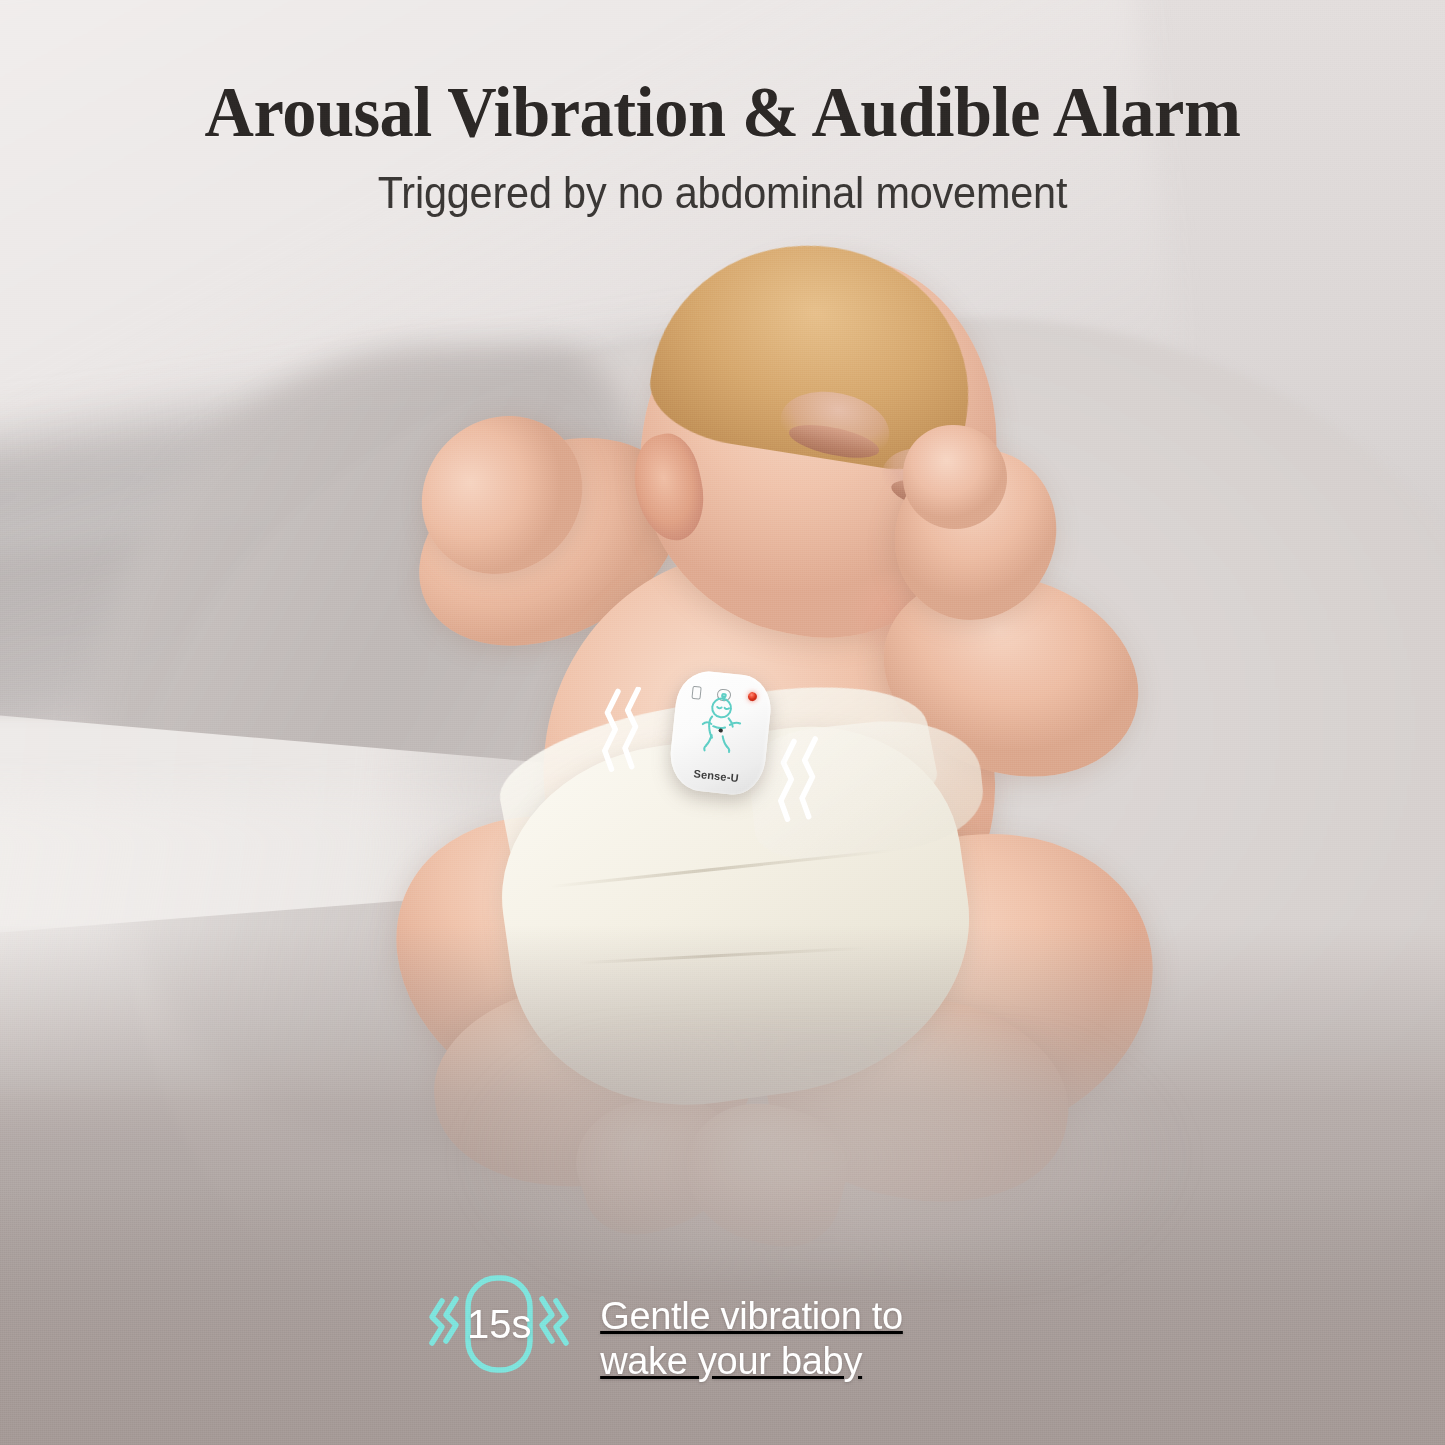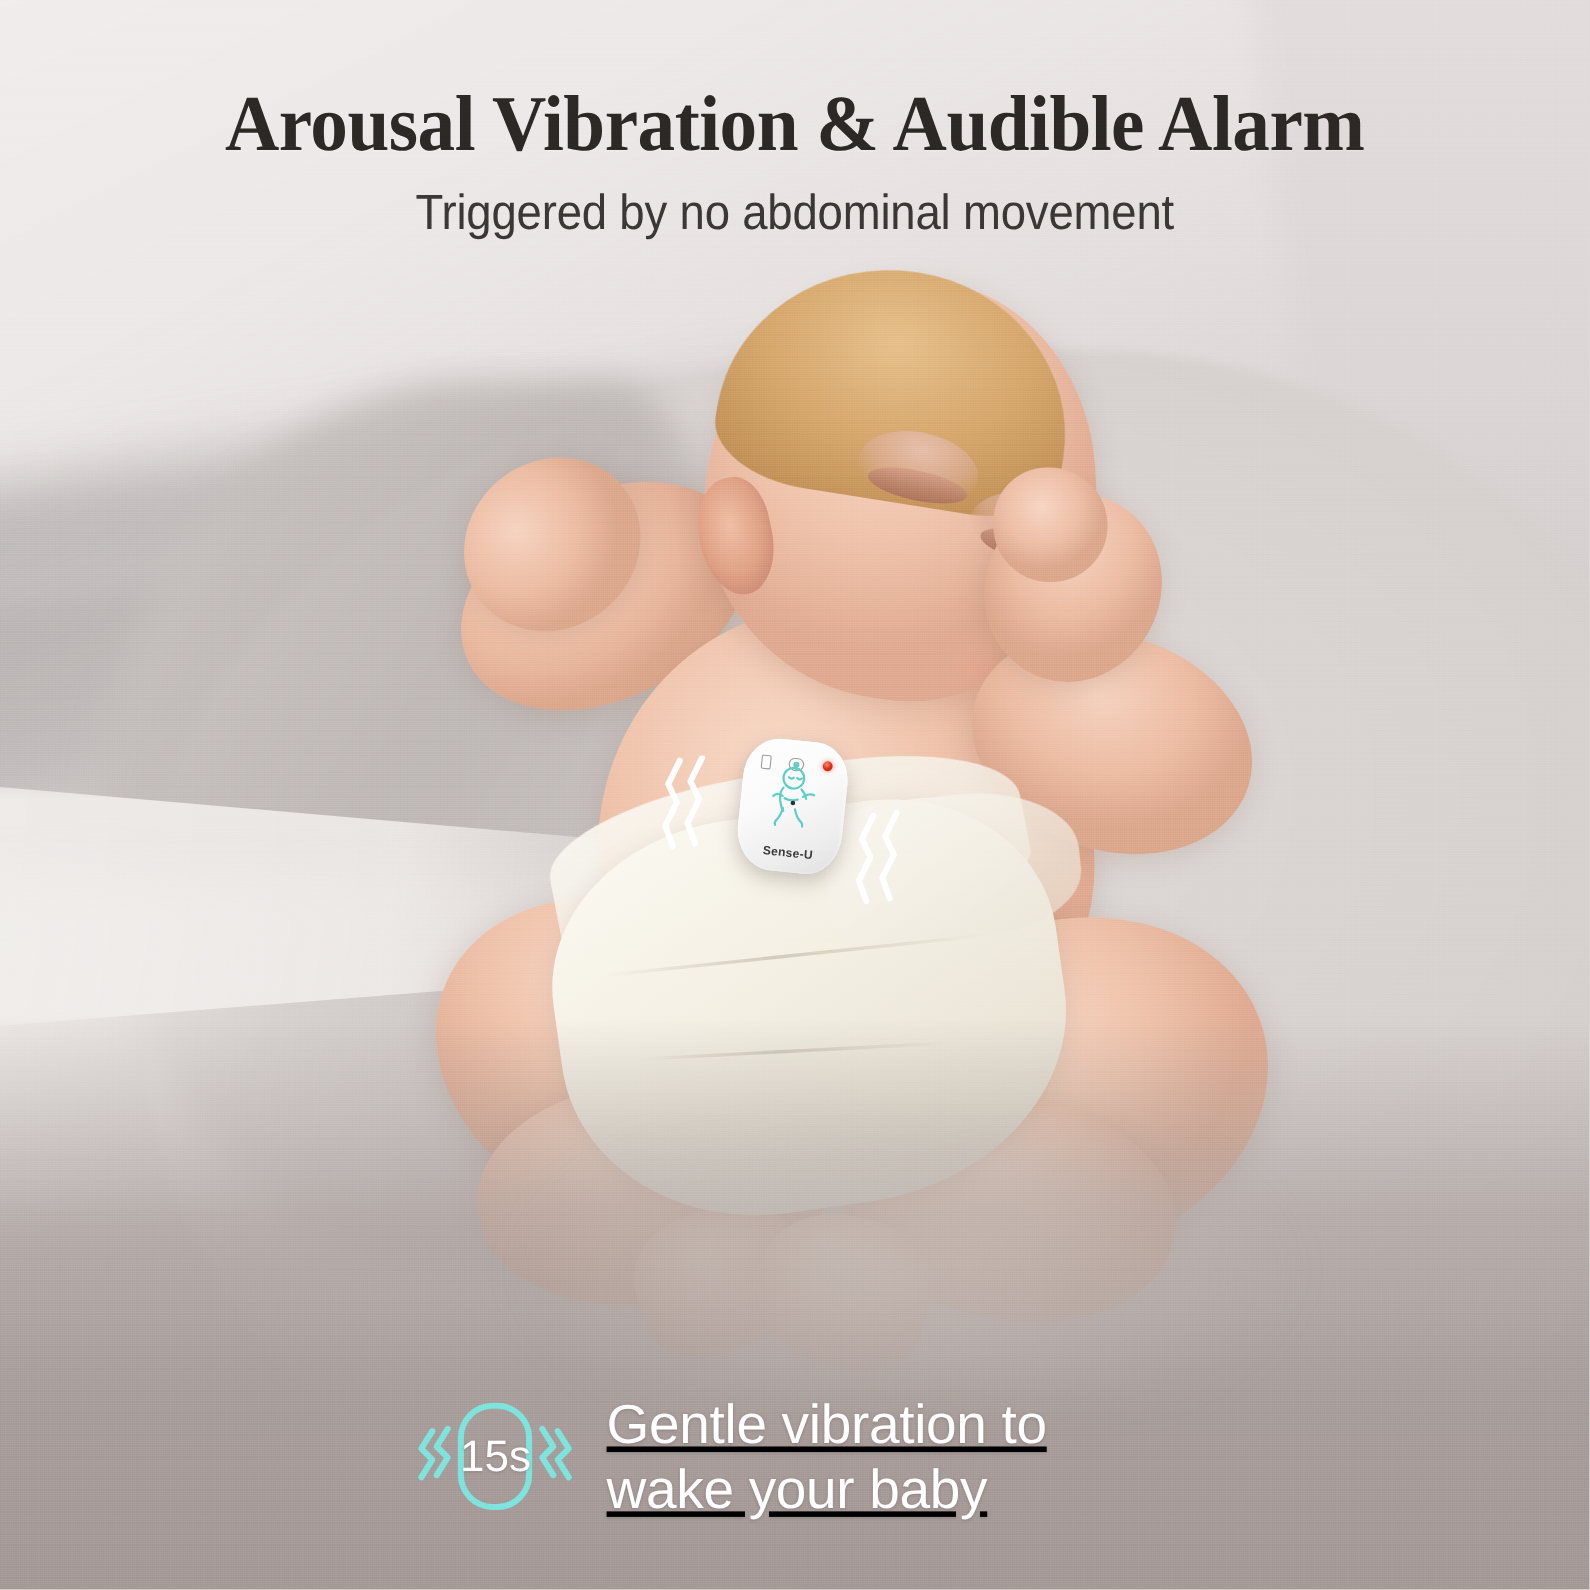--- a/index.html
+++ b/index.html
@@ -244,21 +244,21 @@
 
   
   .features{
     position:absolute;left:0;right:0;bottom:46px;height:150px;
     display:flex;align-items:center;justify-content:center;gap:118px;
   }
   .feature{display:flex;align-items:flex-end;gap:26px;text-decoration:underline;}
   .feat-icon{position:relative;width:150px;height:118px;flex:none;}
   .feat-text{
     font-family:"Liberation Sans", sans-serif;
-    font-weight:400;font-size:50px;line-height:1.17;
+    font-weight:400;font-size:38px;line-height:1.17;
     color:#ffffff;letter-spacing:-.3px;
     text-shadow:0 1px 3px rgba(90,80,78,.35);
     white-space:pre-line;
   }
   .badge-num{
     position:absolute;left:0;right:0;top:50%;transform:translateY(-48%);
     text-align:center;
     font-family:"Liberation Sans", sans-serif;
     font-weight:400;font-size:40px;color:#ffffff;
     text-shadow:0 1px 3px rgba(90,80,78,.3);

